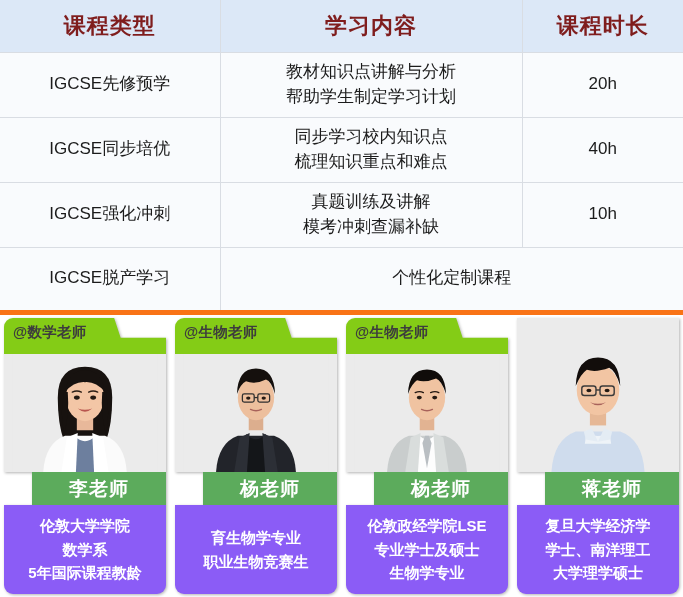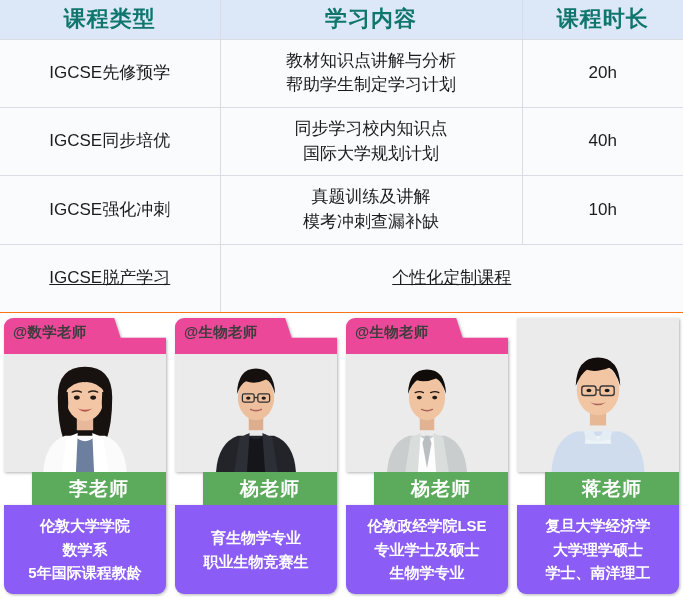--- a/index.html
+++ b/index.html
@@ -21,40 +21,40 @@
   }
   .course-table td, .course-table th {
     border: 1px solid #d9dde3;
     text-align: center;
     vertical-align: middle;
     background: #f9fbfd;
     padding: 0;
   }
   .course-table tr.header-row th {
     background: #dce8f7;
-    color: #0f766e;
+    color: #7f1d1d;
     font-size: 22px;
     font-weight: bold;
-    height: 39px;
+    height: 52px;
     letter-spacing: 1px;
     border-top: none;
   }
   .course-table tr.header-row th:first-child { border-left: none; }
   .course-table tr.header-row th:last-child { border-right: none; }
 
   .course-table tbody td {
     font-size: 17px;
     color: #1b1b1b;
     font-weight: 500;
     height: 65px;
     line-height: 1.45;
   }
   .course-table tbody td:first-child { border-left: none; }
   .course-table tbody td:last-child { border-right: none; }
-  .course-table tbody tr:last-child td { border-bottom: 1px solid #f97316; text-decoration: underline; }
+  .course-table tbody tr:last-child td { border-bottom: 5px solid #f97316; }
 
   .col-type   { width: 220px; }
   .col-content{ width: 302px; }
   .col-hours  { width: 161px; }
 
   .cell-lines span { display: block; text-align: center; }
   .hours-cell { font-size: 19px; font-weight: 500; }
 
   
   .cards {
@@ -71,21 +71,21 @@
     min-width: 0;
     height: 276px;
     display: flex;
     flex-direction: column;
     filter: drop-shadow(1px 1px 1.5px rgba(0,0,0,0.30));
   }
   
   .card-tab {
     position: relative;
     height: 36px;
-    background: #ec4899;
+    background: #84cc16;
     border-top-left-radius: 9px;
     
     clip-path: polygon(0 0, 68% 0, 72% 55%, 100% 55%, 100% 100%, 0 100%);
   }
   .card-tab-label {
     position: absolute;
     left: 9px; top: 5px;
     font-size: 14.5px;
     color: #3d3d3d;
     font-weight: 600;
@@ -171,21 +171,21 @@
           <span>教材知识点讲解与分析</span>
           <span>帮助学生制定学习计划</span>
         </td>
         <td class="hours-cell">20h</td>
       </tr>
 
       <tr>
         <td>IGCSE同步培优</td>
         <td class="cell-lines">
           <span>同步学习校内知识点</span>
-          <span>国际大学规划计划</span>
+          <span>梳理知识重点和难点</span>
         </td>
         <td class="hours-cell">40h</td>
       </tr>
 
       <tr>
         <td>IGCSE强化冲刺</td>
         <td class="cell-lines">
           <span>真题训练及讲解</span>
           <span>模考冲刺查漏补缺</span>
         </td>
@@ -347,21 +347,21 @@
 
           <ellipse cx="71" cy="49.5" rx="2.5" ry="1.8" fill="#241a14"></ellipse>
           <ellipse cx="89" cy="49.5" rx="2.5" ry="1.8" fill="#241a14"></ellipse>
 
           <path d="M72 61 q8 6 16 0 q-8 3 -16 0 z" fill="#a8625a"></path>
         </svg>
       </div>
       <div class="card-name">蒋老师</div>
       <div class="card-info">
         <span>复旦大学经济学</span>
+        <span>学士、南洋理工</span>
         <span>大学理学硕士</span>
-        <span>学士、南洋理工</span>
       </div>
     </div>
 
   </div>
 
 
 </div>
 
 </body></html>

